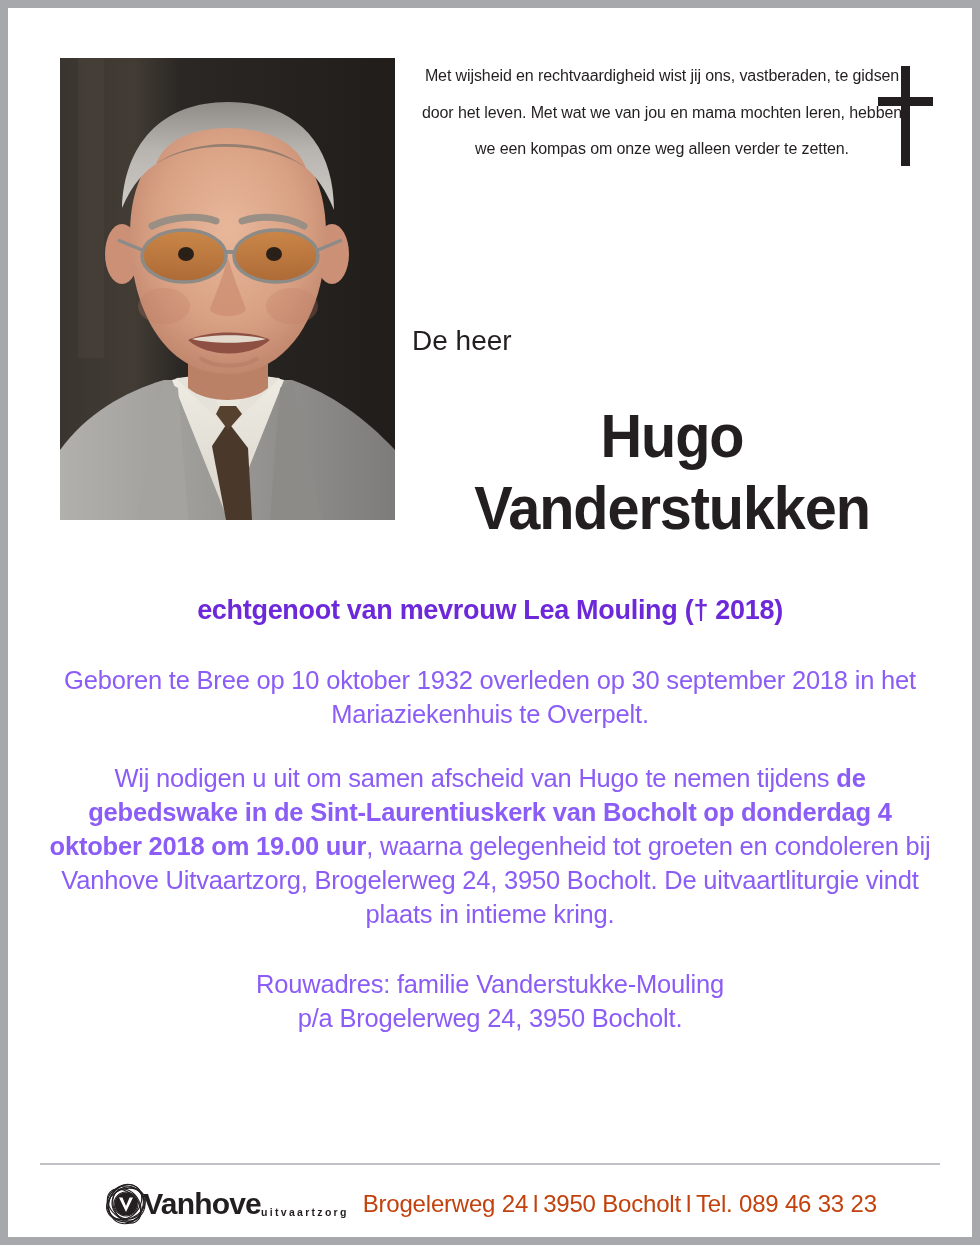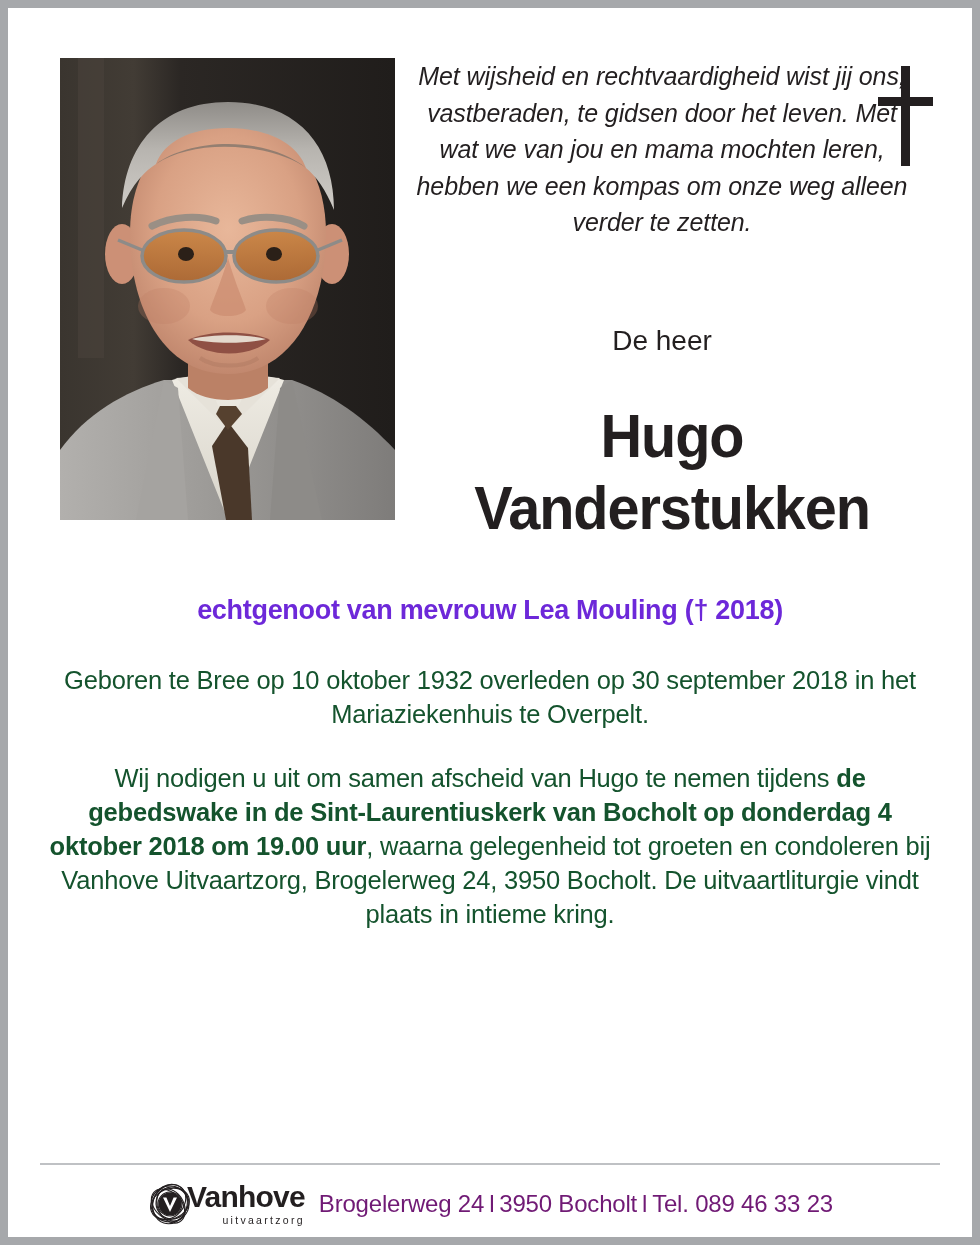--- a/index.html
+++ b/index.html
@@ -68,34 +68,33 @@
     width: 55px;
     height: 9px;
     background: #231f20;
   }
 
   .poem {
     position: absolute;
     left: 404px;
     top: 50px;
     width: 500px;
-    font-style: italic;
-    font-size: 25px;
+    font-size: 16px;
     line-height: 36.5px;
     text-align: center;
     letter-spacing: -0.1px;
     color: #231f20;
   }
 
   .de-heer {
     position: absolute;
     left: 404px;
     top: 316px;
     width: 500px;
-    text-align: center;
+    text-align: left;
     font-size: 28px;
     font-weight: 300;
     line-height: 34px;
     color: #231f20;
   }
 
   .name {
     position: absolute;
     left: 404px;
     top: 392px;
@@ -129,21 +128,21 @@
     letter-spacing: -0.3px;
     margin: 0 0 36px 0;
     color: #6d28d9;
   }
 
   .para {
     font-size: 25.5px;
     line-height: 34px;
     margin: 0 0 30px 0;
     letter-spacing: -0.2px;
-    color: #14532d;
+    color: #8b5cf6;
   }
   .para.tight { margin-bottom: 36px; }
   .para b { font-weight: bold; }
 
   
   .divider {
     position: absolute;
     left: 32px;
     top: 1155px;
     width: 900px;
@@ -168,45 +167,45 @@
     height: 48px;
     margin-right: 14px;
   }
   .logo-mark {
     width: 46px;
     height: 46px;
     flex: 0 0 46px;
   }
   .logo-words {
     display: flex;
-    flex-direction: column;
+    flex-direction: row;
     justify-content: center;
     margin-left: -6px;
   }
   .logo-name {
     font-size: 30px;
     line-height: 30px;
     font-weight: bold;
     letter-spacing: -0.8px;
     color: #231f20;
   }
   .logo-tag {
     font-size: 10.5px;
     line-height: 12px;
     letter-spacing: 2.3px;
-    font-weight: normal;
+    font-weight: bold;
     color: #231f20;
     text-align: right;
-    margin-top: 2px;
+    margin-top: 17px;
   }
 
   .contact {
     font-size: 24px;
     line-height: 28px;
-    color: #701a75;
+    color: #c2410c;
     letter-spacing: -0.2px;
     white-space: nowrap;
   }
   .contact .sep { margin: 0 5px; }
 </style>
 </head>
 <body>
 
 <div class="page">
 
@@ -314,20 +313,24 @@
   </div>
 
   <div class="body-text">
 
     <p class="spouse">echtgenoot van mevrouw Lea Mouling († 2018)</p>
 
     <p class="para">Geboren te Bree op 10 oktober 1932 overleden op 30 september 2018 in het Mariaziekenhuis te Overpelt.</p>
 
     <p class="para tight"><span>Wij nodigen u uit om samen afscheid van Hugo te nemen tijdens </span><b>de gebedswake in de Sint-Laurentiuskerk van Bocholt op donderdag 4 oktober 2018 om 19.00 uur</b><span>, waarna gelegenheid tot groeten en condoleren bij Vanhove Uitvaartzorg, Brogelerweg 24, 3950 Bocholt. De uitvaartliturgie vindt plaats in intieme kring.</span></p>
 
+    <p class="para">
+      <span>Rouwadres: familie Vanderstukke-Mouling</span><br>
+      <span>p/a Brogelerweg 24, 3950 Bocholt.</span>
+    </p>
 
   </div>
 
   <div class="divider"></div>
 
   <div class="footer">
     <div class="logo">
       <div class="logo-mark">
         <svg viewBox="0 0 46 46" aria-hidden="true">
           <g fill="none" stroke="#231f20" stroke-width="1.1">

